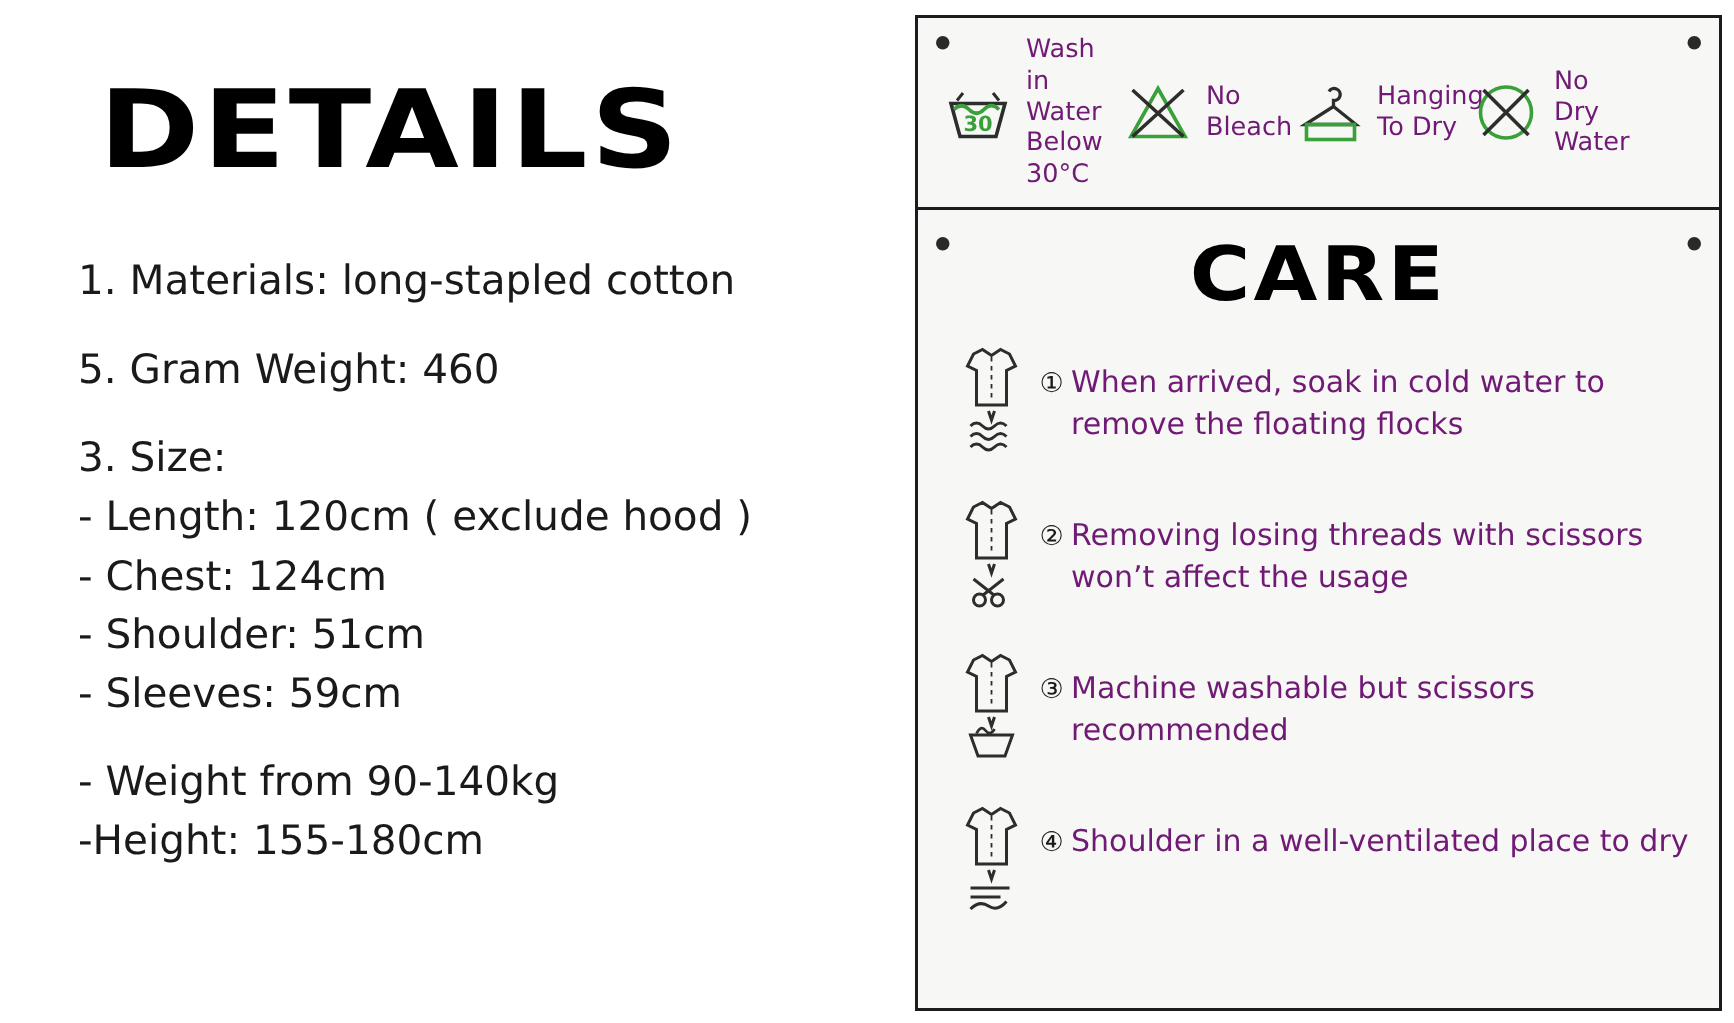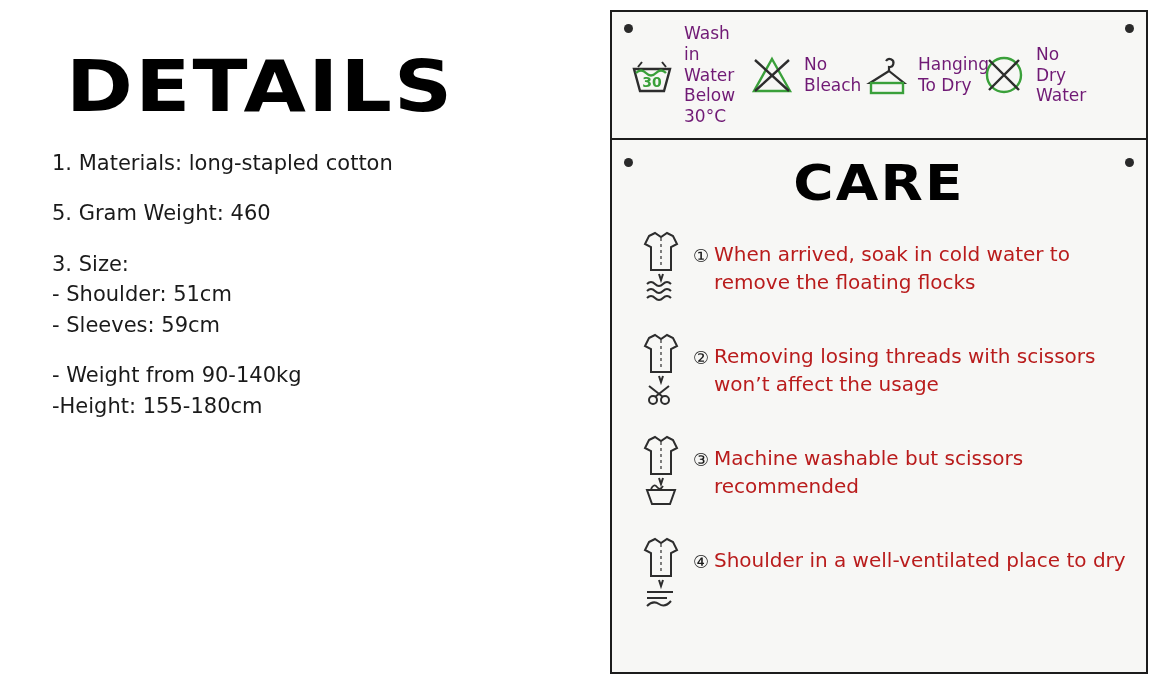--- a/index.html
+++ b/index.html
@@ -40,23 +40,23 @@
     font-size: 72px;
     letter-spacing: 2px;
     color: #000;
     transform: scaleX(1.12);
     transform-origin: left center;
   }
 
   .details-body {
     position: absolute;
     left: 52px;
-    top: 148px;
+    top: 168px;
     width: 540px;
-    font-size: 21px;
+    font-size: 27px;
     line-height: 1.45;
     color: #1a1a1a;
     font-family: "DejaVu Sans", sans-serif;
   }
   .details-body .line {
     white-space: nowrap;
   }
   .details-body .gap {
     height: 20px;
   }
@@ -158,39 +158,41 @@
     font-size: 18px;
     line-height: 1.3;
     padding-top: 16px;
     text-align: center;
     color: #1a1a1a;
   }
   .care-row .care-text {
     font-size: 20px;
     line-height: 1.4;
     padding-top: 12px;
-    color: #b91c1c;
+    color: #701a75;
   }
 
   svg { display: block; }
 </style>
 </head>
 <body>
 
 <div class="page">
 
   <div class="left-col">
     <div class="details-title">DETAILS</div>
 
     <div class="details-body">
       <div class="line">1. Materials: long-stapled cotton</div>
       <div class="gap"></div>
       <div class="line">5. Gram Weight: 460</div>
       <div class="gap"></div>
       <div class="line">3. Size:</div>
+      <div class="line">- Length: 120cm ( exclude hood )</div>
+      <div class="line">- Chest: 124cm</div>
       <div class="line">- Shoulder: 51cm</div>
       <div class="line">- Sleeves: 59cm</div>
       <div class="gap"></div>
       <div class="line">- Weight from 90-140kg</div>
       <div class="line">-Height: 155-180cm</div>
     </div>
   </div>
 
   <div class="right-panel">
 

